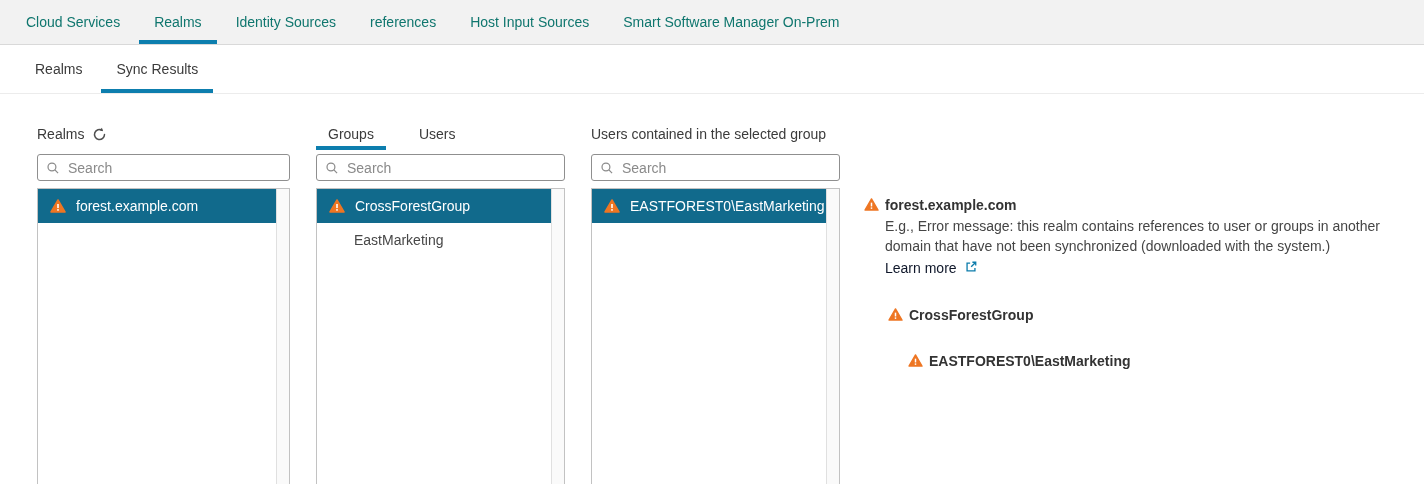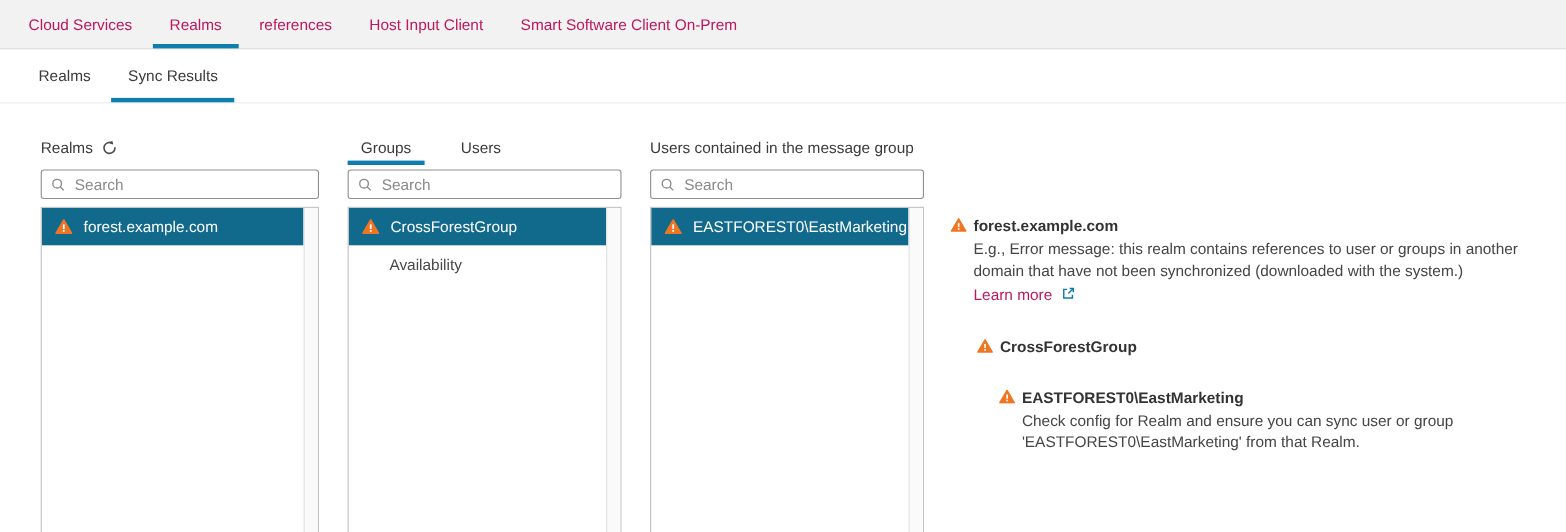--- a/index.html
+++ b/index.html
@@ -10,21 +10,21 @@
   }
 
   
   .topnav {
     position:absolute; left:0; top:0; width:1424px; height:45px;
     background:#f2f2f2; border-bottom:1px solid #d9d9d9;
     display:flex; align-items:stretch; padding-left:11px;
   }
   .topnav .tab {
     position:relative; display:flex; align-items:center;
-    padding:0 15px; margin-right:4px; color:#be185d; cursor:pointer;
+    padding:0 15px; margin-right:4px; color:#0f766e; cursor:pointer;
     white-space:nowrap;
   }
   .topnav .tab.active::after {
     content:""; position:absolute; left:0; right:0; bottom:0; height:4px;
     background:#0d7eae;
   }
 
   
   .subnav {
     position:absolute; left:0; top:45px; width:1424px; height:49px;
@@ -100,35 +100,36 @@
   .block-title {
     display:flex; align-items:flex-start; gap:6px;
     font-weight:bold; color:#333333; line-height:19px; margin-bottom:2px;
   }
   .block-title .warn { flex:none; margin-top:2px; display:flex; }
   .block-body {
     padding-left:21px; color:#454545; line-height:19.5px;
     white-space:pre-line;
   }
   .learn-link {
-    color:#be185d; text-decoration:none; cursor:pointer; line-height:19.5px;
+    color:#0f172a; text-decoration:none; cursor:pointer; line-height:19.5px;
   }
   .learn-row { padding-left:21px; margin-top:3px; display:flex; align-items:center; gap:7px; }
   .ext-icon { color:#0c7cab; position:relative; top:2px; margin-left:5px; }
   .learn-row .ext-icon { top:0; margin-left:0; }
 </style>
 </head>
 <body>
 
 <div class="topnav">
   <div class="tab">Cloud Services</div>
   <div class="tab active">Realms</div>
+  <div class="tab">Identity Sources</div>
   <div class="tab">references</div>
-  <div class="tab">Host Input Client</div>
-  <div class="tab">Smart Software Client On-Prem</div>
+  <div class="tab">Host Input Sources</div>
+  <div class="tab">Smart Software Manager On-Prem</div>
 </div>
 
 <div class="subnav">
   <div class="tab">Realms</div>
   <div class="tab active">Sync Results</div>
 </div>
 
 <div class="col col1">
   <div class="col-header">
     <span class="label">Realms</span>
@@ -178,29 +179,29 @@
       <span class="warn">
         <svg width="16" height="14" viewBox="0 0 16 14">
           <path d="M8 1 L15 13 H1 Z" fill="#ee7623" stroke="#ee7623" stroke-width="1.5" stroke-linejoin="round"></path>
           <rect x="7.2" y="5" width="1.6" height="4.1" fill="#ffffff"></rect>
           <rect x="7.2" y="10.1" width="1.6" height="1.6" fill="#ffffff"></rect>
         </svg>
       </span>
       <span>CrossForestGroup</span>
     </div>
     <div class="row no-icon">
-      <span>Availability</span>
+      <span>EastMarketing</span>
     </div>
     <div class="scroll-track"></div>
   </div>
 </div>
 
 <div class="col col3">
   <div class="col-header">
-    <span class="label">Users contained in the message group</span>
+    <span class="label">Users contained in the selected group</span>
   </div>
   <div class="searchbox">
     <svg width="14" height="14" viewBox="0 0 16 16">
       <circle cx="6.8" cy="6.8" r="4.5" fill="none" stroke="#8b8b8b" stroke-width="1.4"></circle>
       <line x1="10.2" y1="10.2" x2="13.8" y2="13.8" stroke="#8b8b8b" stroke-width="1.4"></line>
     </svg>
     <input type="text" placeholder="Search" style="">
   </div>
   <div class="listbox">
     <div class="row selected">
@@ -261,17 +262,15 @@
     <div class="block-title">
       <span class="warn">
         <svg width="15" height="13" viewBox="0 0 16 14">
           <path d="M8 1 L15 13 H1 Z" fill="#ee7623" stroke="#ee7623" stroke-width="1.5" stroke-linejoin="round"></path>
           <rect x="7.2" y="5" width="1.6" height="4.1" fill="#ffffff"></rect>
           <rect x="7.2" y="10.1" width="1.6" height="1.6" fill="#ffffff"></rect>
         </svg>
       </span>
       <span>EASTFOREST0\EastMarketing</span>
     </div>
-    <div class="block-body">Check config for Realm and ensure you can sync user or group
-'EASTFOREST0\EastMarketing' from that Realm.</div>
   </div>
 
 </div>
 
 </body></html>

